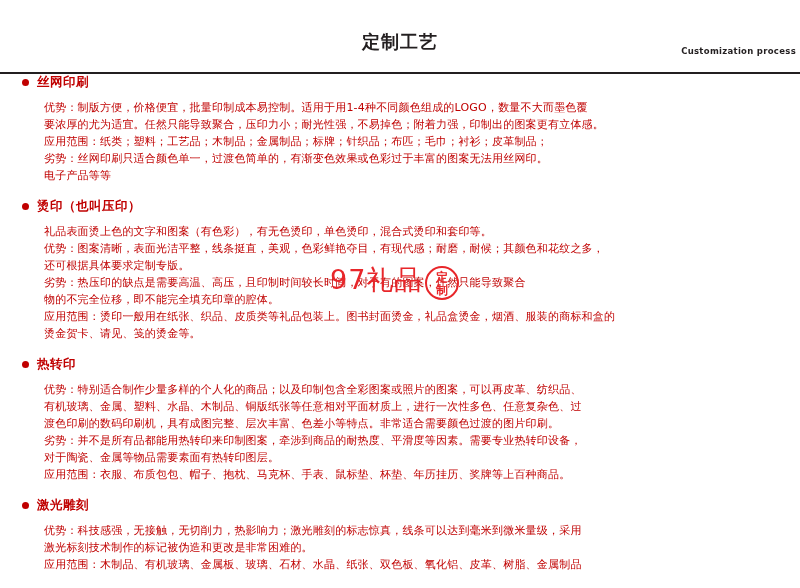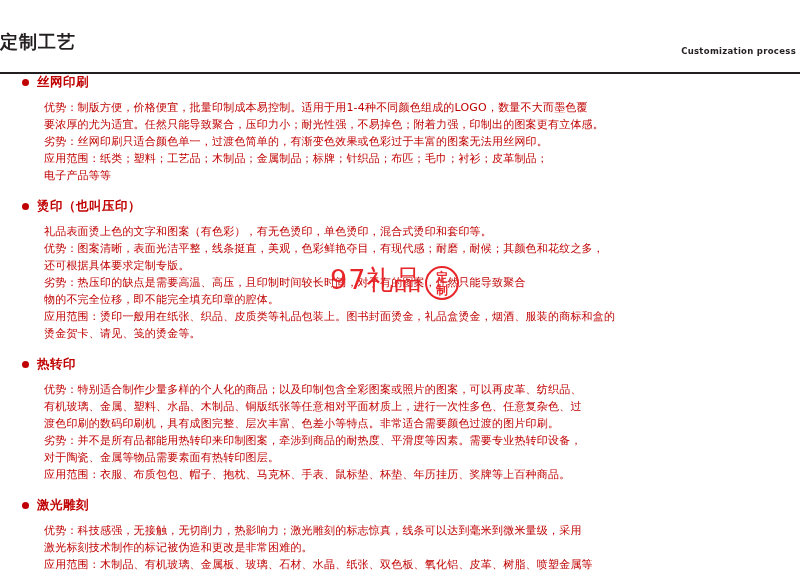--- a/index.html
+++ b/index.html
@@ -17,20 +17,21 @@
   }
   
   .header {
     position: relative;
     height: 74px;
   }
   .header-title {
     position: absolute;
     left: 0; right: 0;
     top: 30px;
+    text-align: center;
     font-size: 18px;
     font-weight: bold;
     color: #231f20;
     letter-spacing: 1px;
   }
   .header-sub {
     position: absolute;
     right: 4px;
     top: 46px;
     font-size: 8.5px;
@@ -128,22 +129,22 @@
   <div class="content">
 
     <div class="section">
       <div class="sec-head">
         <span class="bullet"></span>
         <span class="sec-title">丝网印刷</span>
       </div>
       <div class="lines">
         <div class="line">优势：制版方便，价格便宜，批量印制成本易控制。适用于用1-4种不同颜色组成的LOGO，数量不大而墨色覆</div>
         <div class="line">要浓厚的尤为适宜。任然只能导致聚合，压印力小；耐光性强，不易掉色；附着力强，印制出的图案更有立体感。</div>
+        <div class="line">应用范围：纸类；塑料；工艺品；木制品；金属制品；标牌；针织品；布匹；毛巾；衬衫；皮革制品；</div>
         <div class="line">劣势：丝网印刷只适合颜色单一，过渡色简单的，有渐变色效果或色彩过于丰富的图案无法用丝网印。</div>
-        <div class="line">应用范围：纸类；塑料；工艺品；木制品；金属制品；标牌；针织品；布匹；毛巾；衬衫；皮革制品；</div>
         <div class="line">电子产品等等</div>
       </div>
     </div>
 
     <div class="section">
       <div class="sec-head">
         <span class="bullet"></span>
         <span class="sec-title">烫印（也叫压印）</span>
       </div>
       <div class="lines">
@@ -173,21 +174,21 @@
     </div>
 
     <div class="section">
       <div class="sec-head">
         <span class="bullet"></span>
         <span class="sec-title">激光雕刻</span>
       </div>
       <div class="lines">
         <div class="line">优势：科技感强，无接触，无切削力，热影响力；激光雕刻的标志惊真，线条可以达到毫米到微米量级，采用</div>
         <div class="line">激光标刻技术制作的标记被伪造和更改是非常困难的。</div>
-        <div class="line">应用范围：木制品、有机玻璃、金属板、玻璃、石材、水晶、纸张、双色板、氧化铝、皮革、树脂、喷塑金属等</div>
+        <div class="line">应用范围：木制品、有机玻璃、金属板、玻璃、石材、水晶、纸张、双色板、氧化铝、皮革、树脂、金属制品</div>
       </div>
     </div>
 
   </div>
 
   <div class="watermark">
     <div class="wm-text">97礼品</div>
     <div class="wm-badge">
       <span>定</span>
       <span>制</span>

